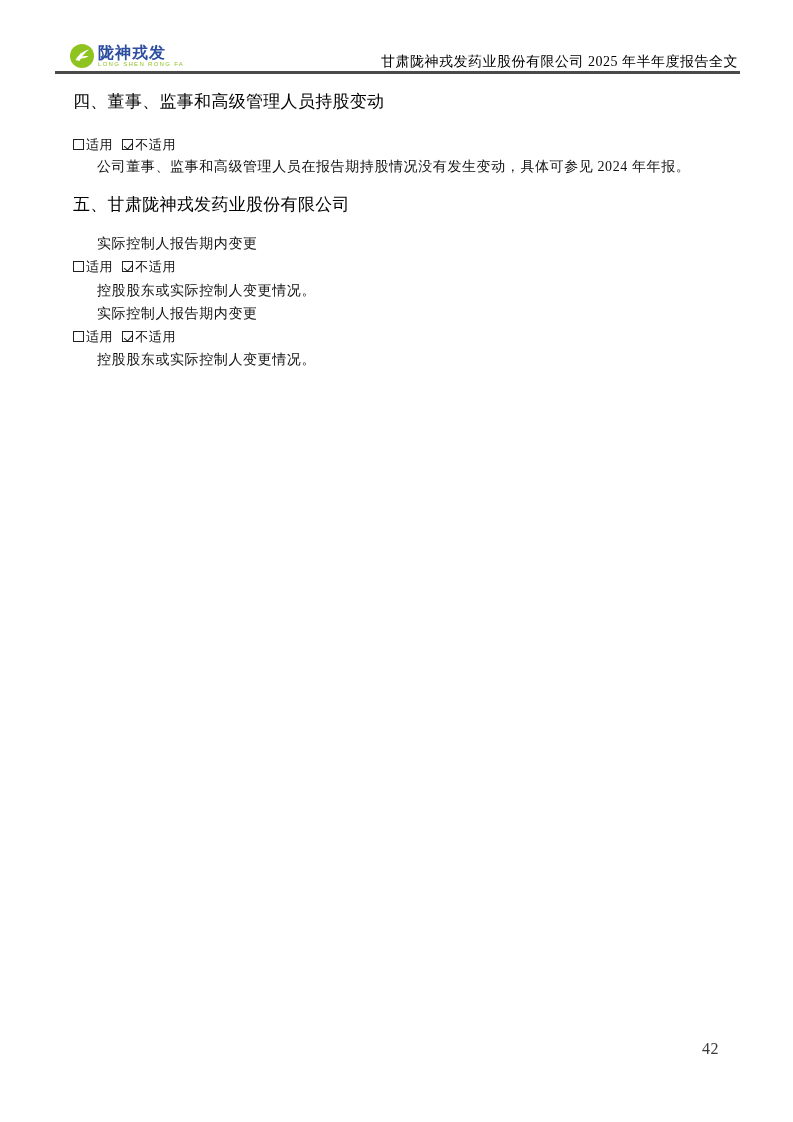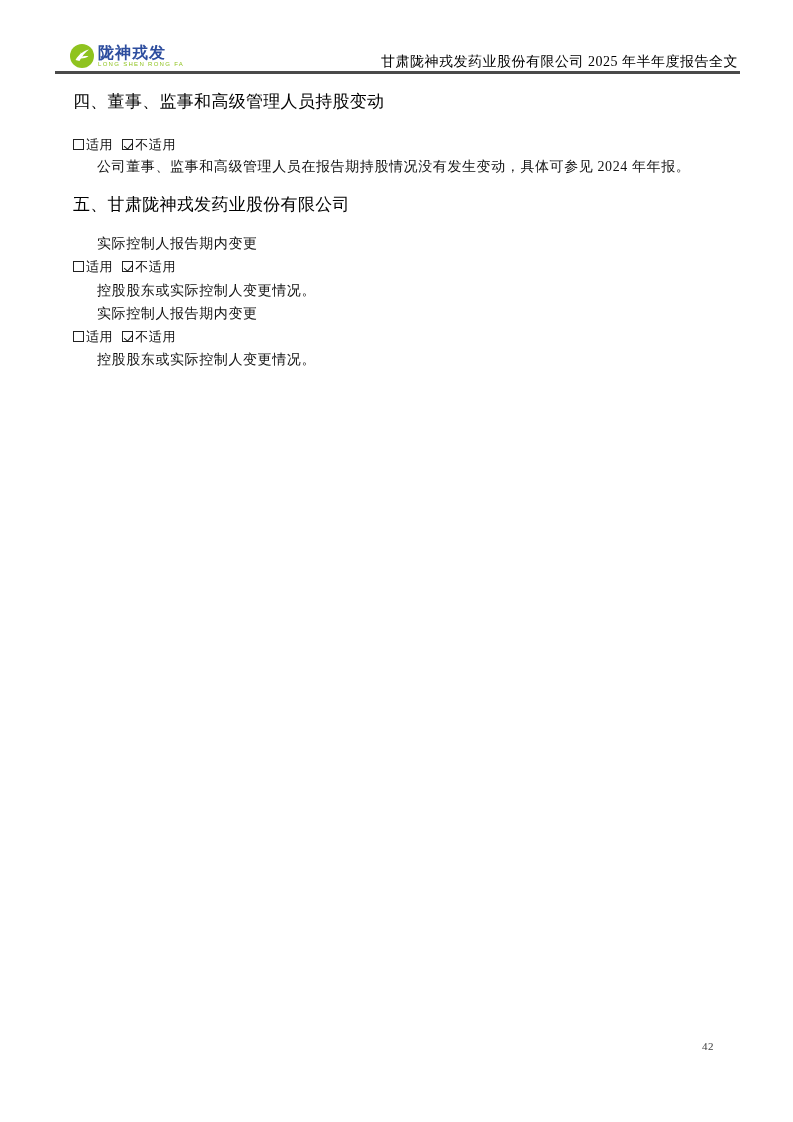--- a/index.html
+++ b/index.html
@@ -56,21 +56,21 @@
   }
   .cb.checked::after {
     content:""; position:absolute; left:2.5px; top:0.5px;
     width:3.5px; height:6.5px;
     border-right:1.5px solid #111; border-bottom:1.5px solid #111;
     transform:rotate(40deg);
   }
   
   .page-number {
     position:absolute; left:702px; top:1040px;
-    font-size:11px; color:#3a3a3a; letter-spacing:0.5px;
+    font-size:16px; color:#3a3a3a; letter-spacing:0.5px;
   }
 </style>
 </head>
 <body>
 
 <div class="page">
 
   <div class="logo">
     <svg class="logo-mark" viewBox="0 0 24 24">
       <circle cx="12" cy="12" r="12" fill="#8fc31f"></circle>

